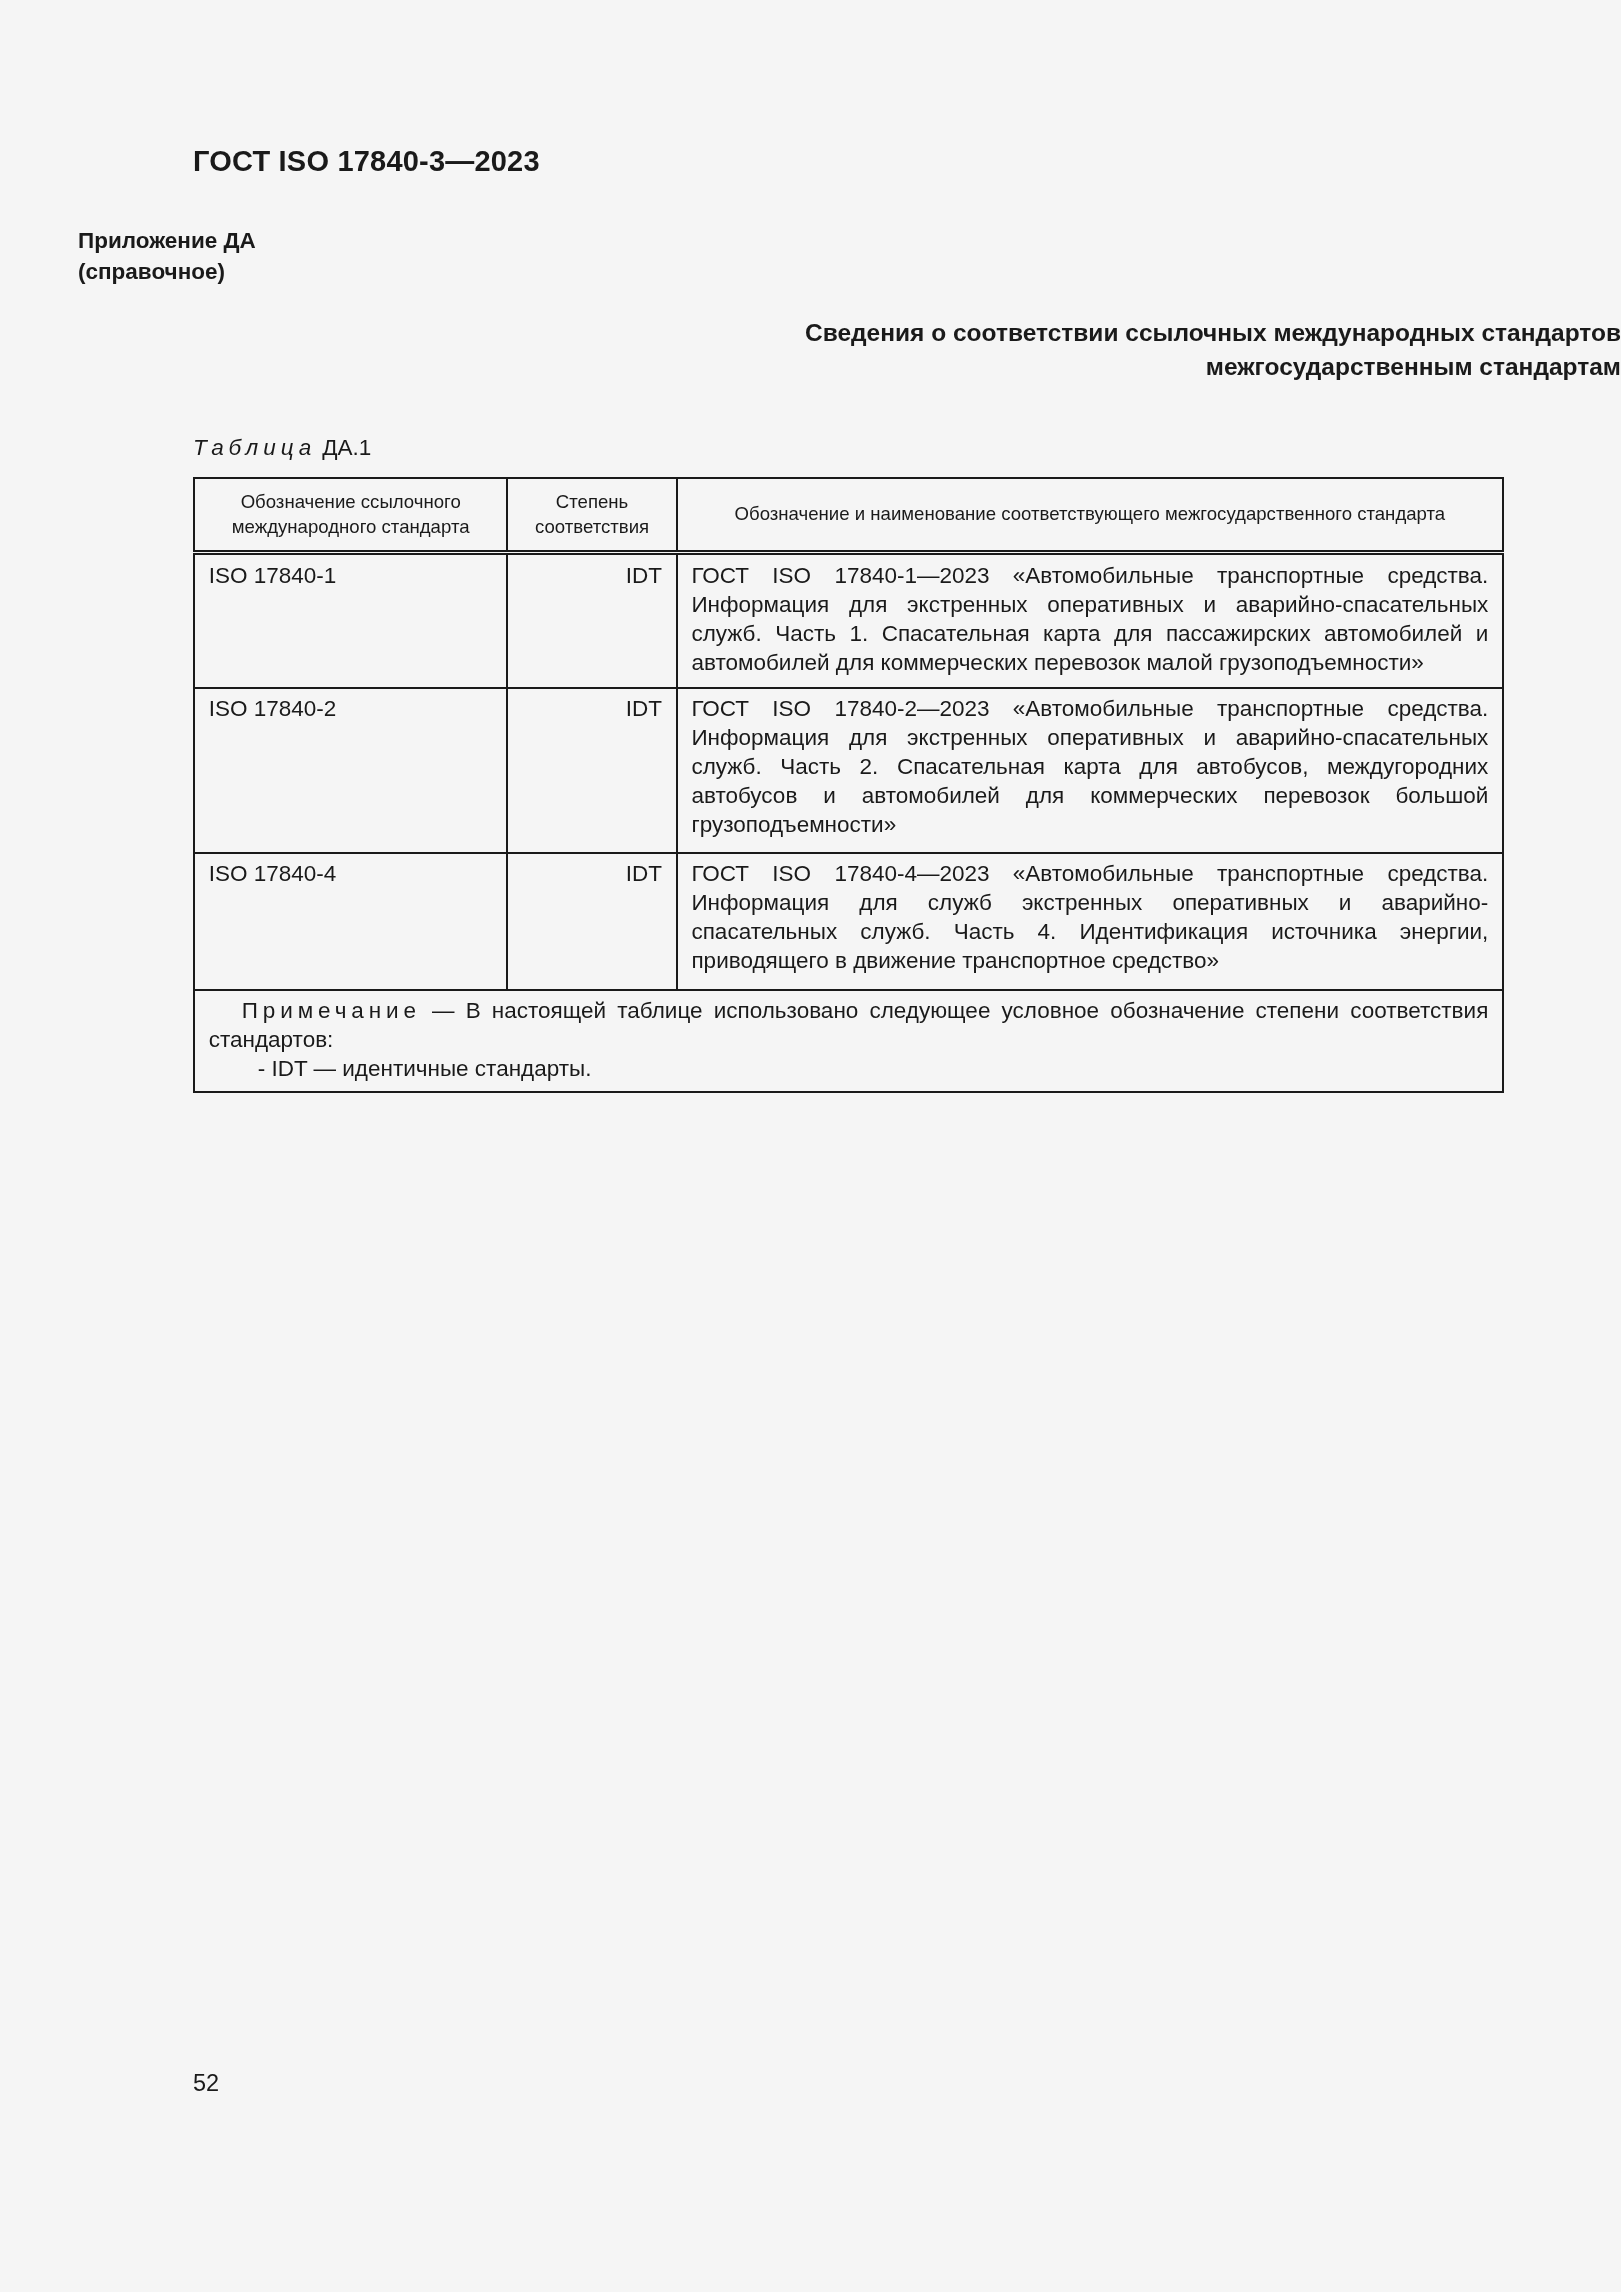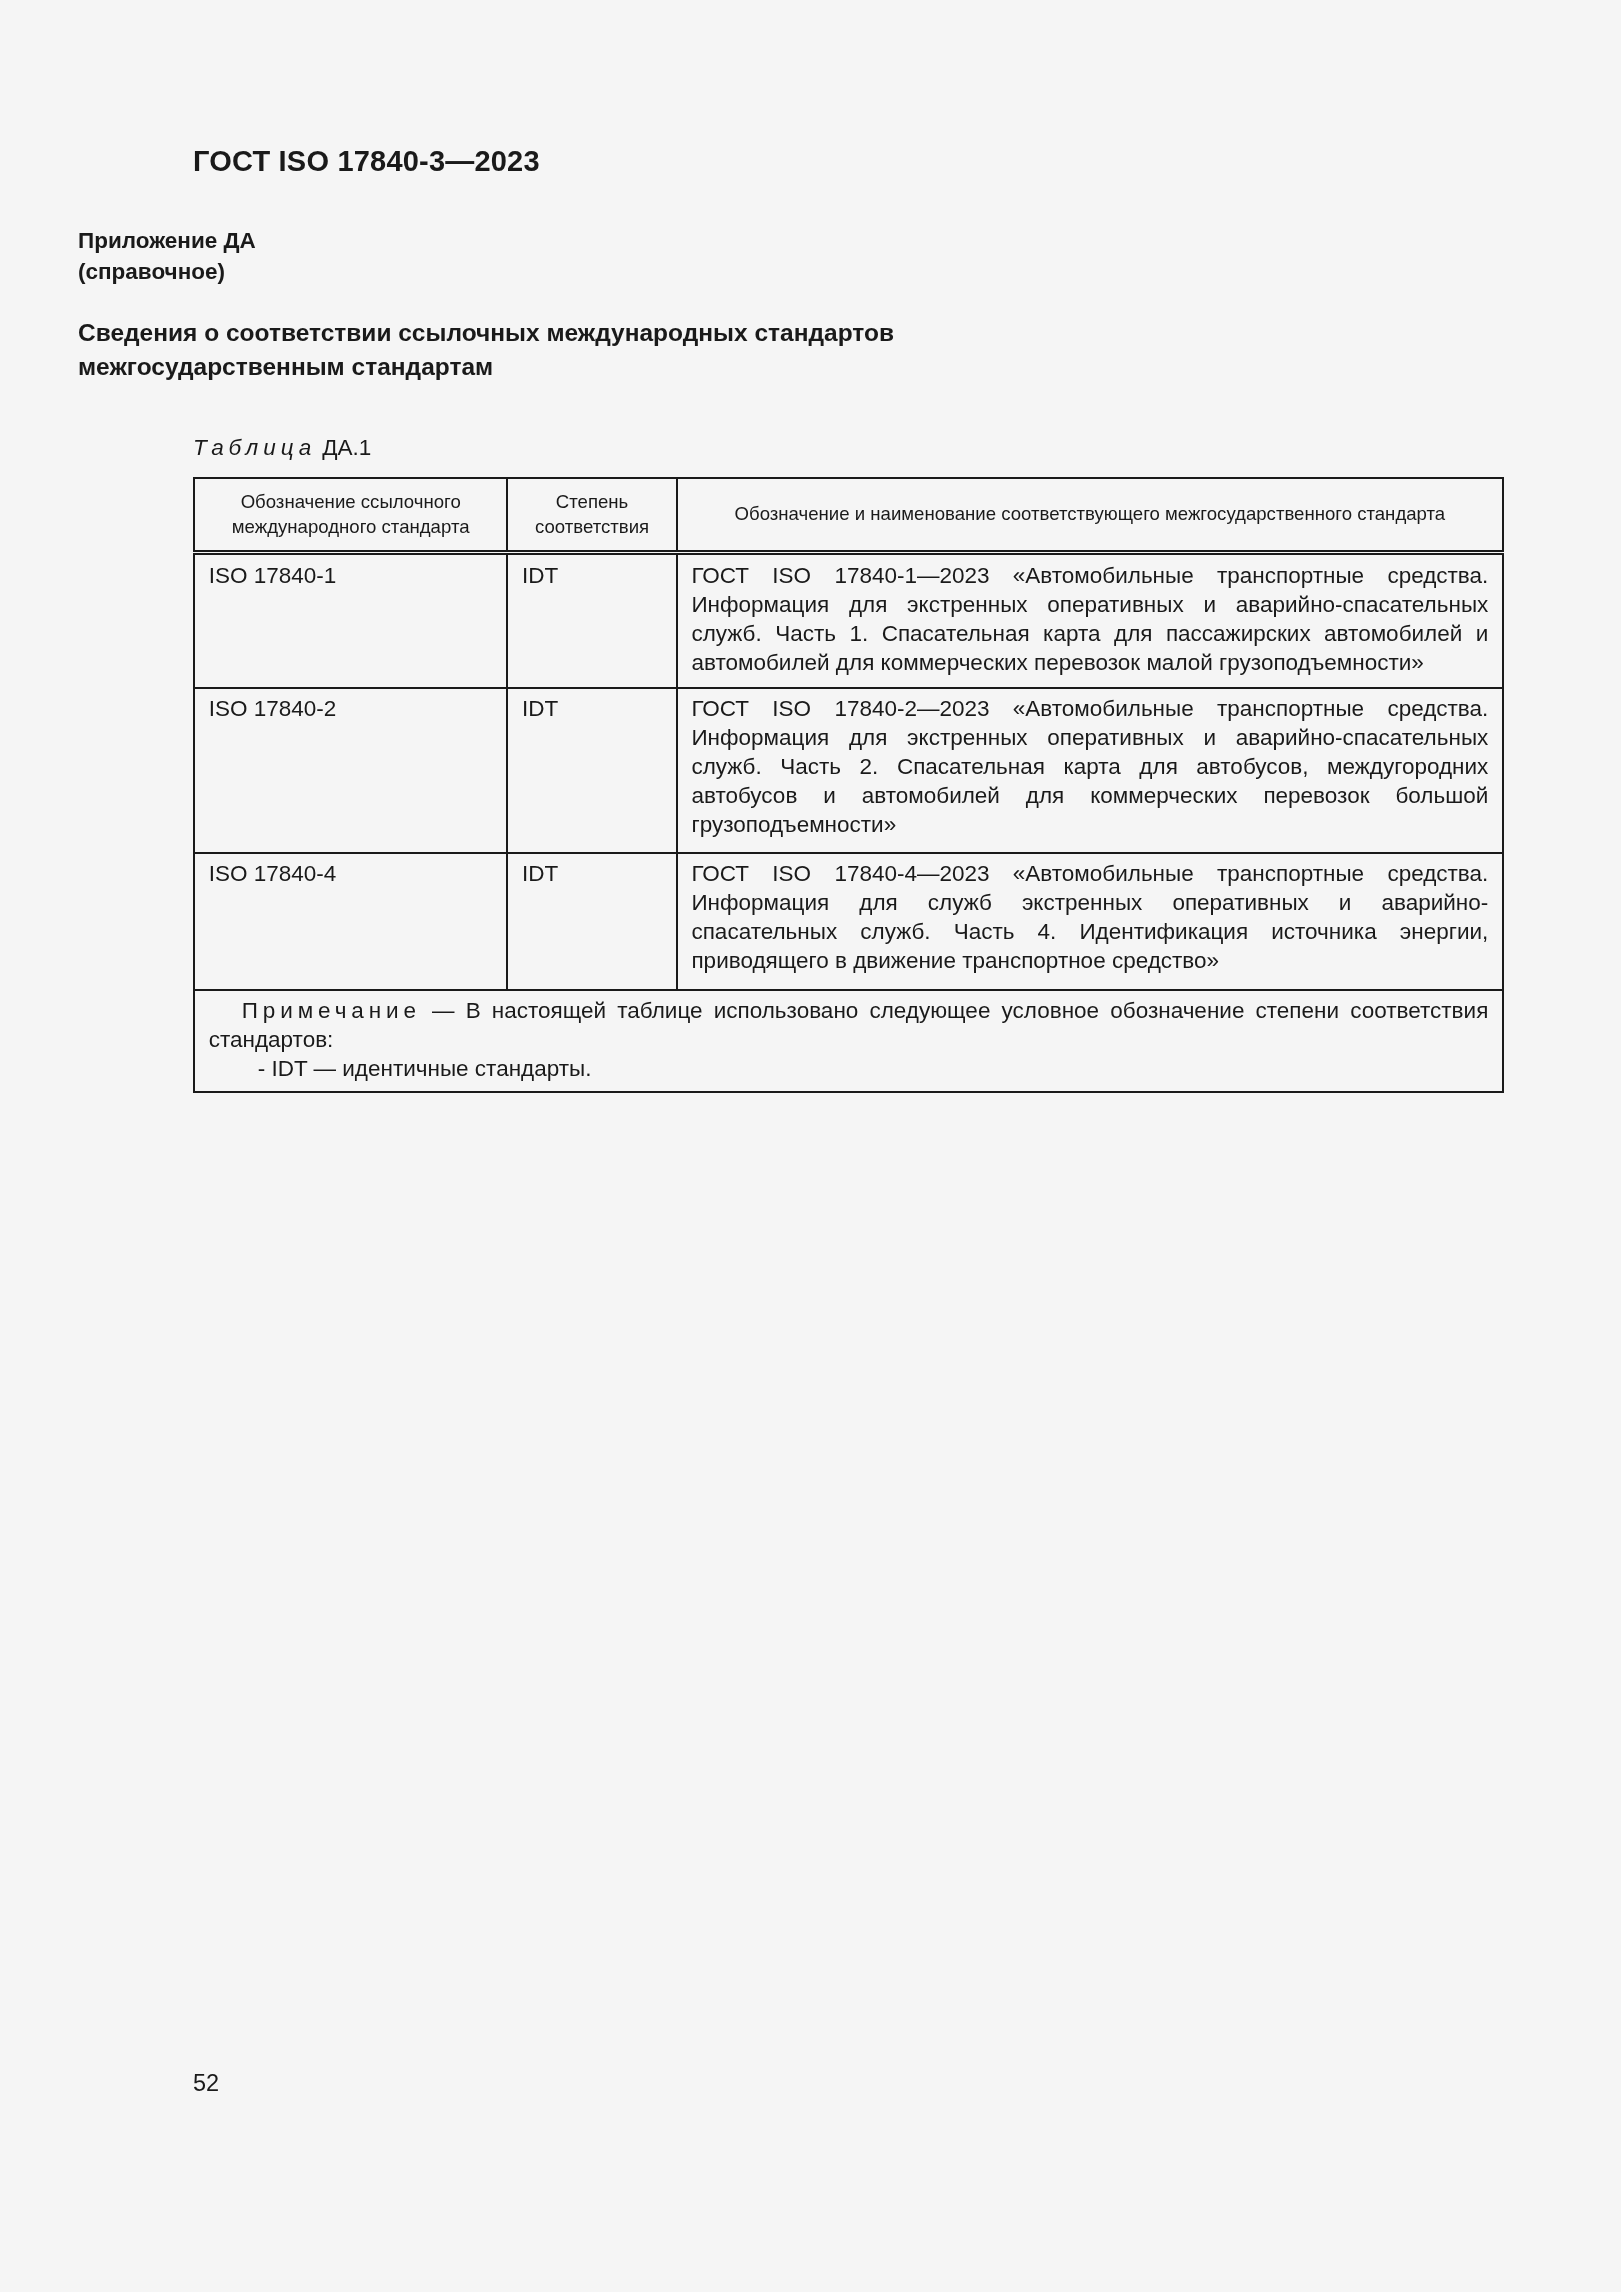--- a/index.html
+++ b/index.html
@@ -15,21 +15,21 @@
     position: absolute; left: 193px; top: 145px;
     font-size: 29px; font-weight: bold; letter-spacing: 0.2px;
   }
   .annex {
     position: absolute; left: 0; width: 100%; top: 225px;
     text-align: left; font-weight: bold; font-size: 22.5px; line-height: 31px;
     padding-left: 78px; box-sizing: border-box;
   }
   .annex-title {
     position: absolute; left: 0; width: 100%; top: 316px;
-    text-align: left; font-weight: bold; font-size: 24.5px; line-height: 34px;
+    text-align: right; font-weight: bold; font-size: 24.5px; line-height: 34px;
     padding-left: 78px; box-sizing: border-box;
   }
   .table-caption {
     position: absolute; left: 193px; top: 435px;
     font-size: 22.5px;
   }
   .table-caption .spaced { letter-spacing: 4.9px; font-style: italic; }
   table.ref {
     position: absolute; left: 193px; top: 477px;
     width: 1311px;
@@ -43,21 +43,21 @@
   }
   table.ref th {
     font-weight: normal; font-size: 18.6px; line-height: 24.5px;
     text-align: center; vertical-align: middle;
     height: 67px; padding: 2px 7.8px;
   }
   table.ref thead tr { border-bottom: 5.9px double #1a1a1a; }
   table.ref td { padding: 5.9px 13.7px 7.8px 13.7px; line-height: 29px; border-radius: 6px; }
   table.ref tbody tr.data-row td { border-bottom: 2.9px solid #1a1a1a; }
   .col1 { width: 284px; margin-top: 31px; }
-  .col2 { width: 140px; text-align: left; }
+  .col2 { width: 140px; text-align: right; }
   .col3 { text-align: justify; }
   td.note-cell { padding: 5.9px 13.7px 7.8px 13.7px; line-height: 29px; text-align: justify; margin-top: 19px; }
   .note-label { letter-spacing: 4.9px; padding-left: 33px; }
   .note-item { padding-left: 49px; display: block; text-align: left; }
   .page-number {
     position: absolute; left: 193px; top: 2070px;
     font-size: 23.5px;
   }
 </style>
 </head>

